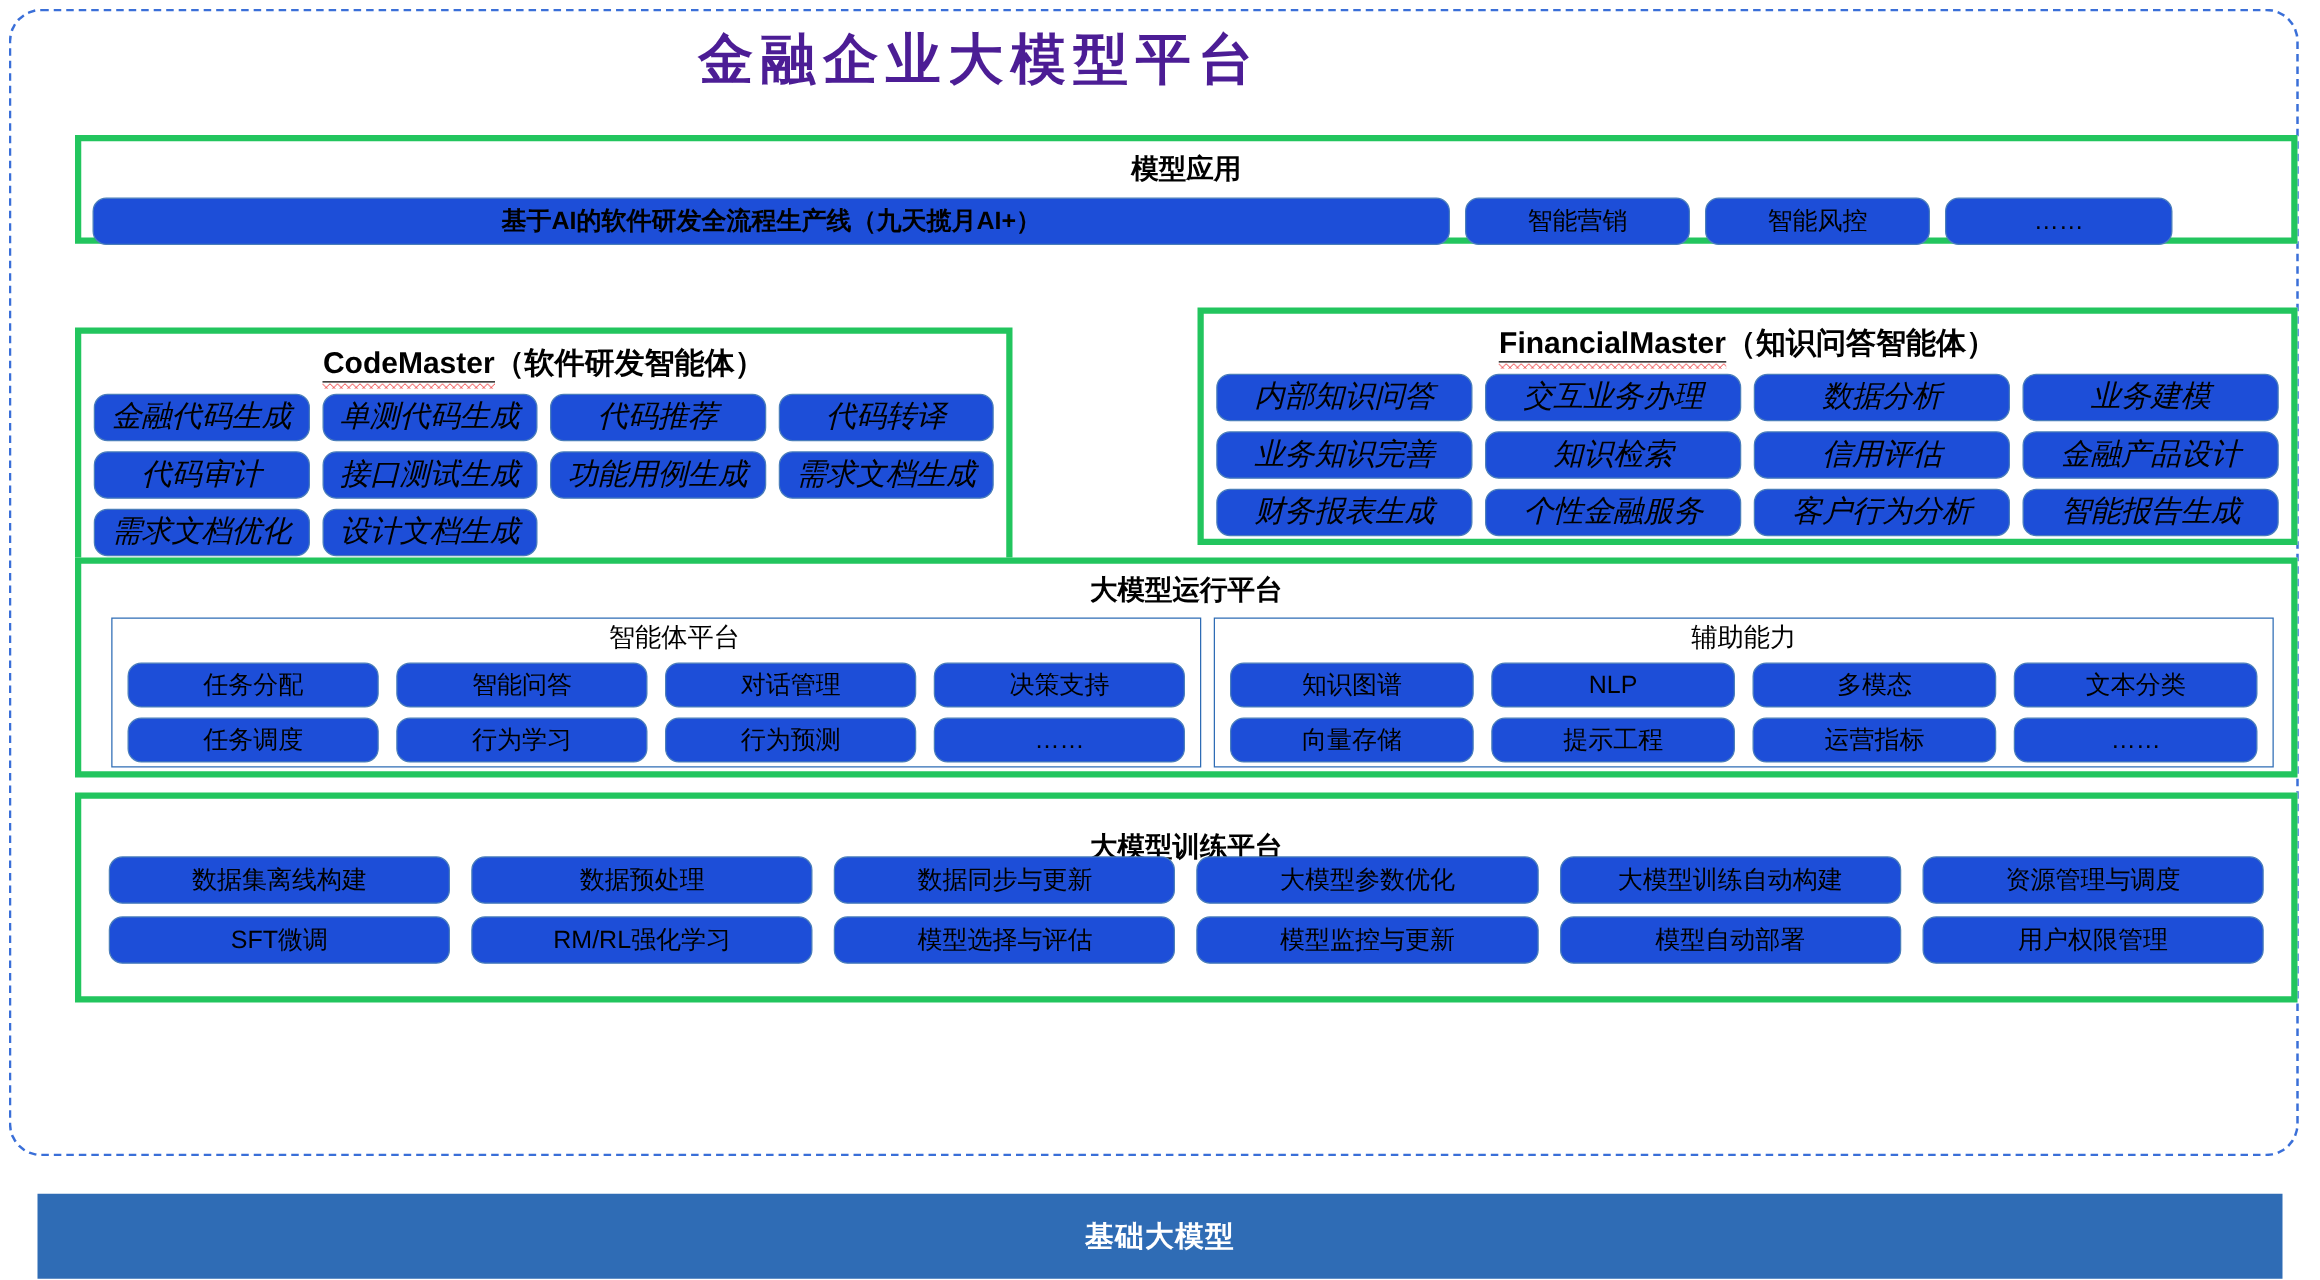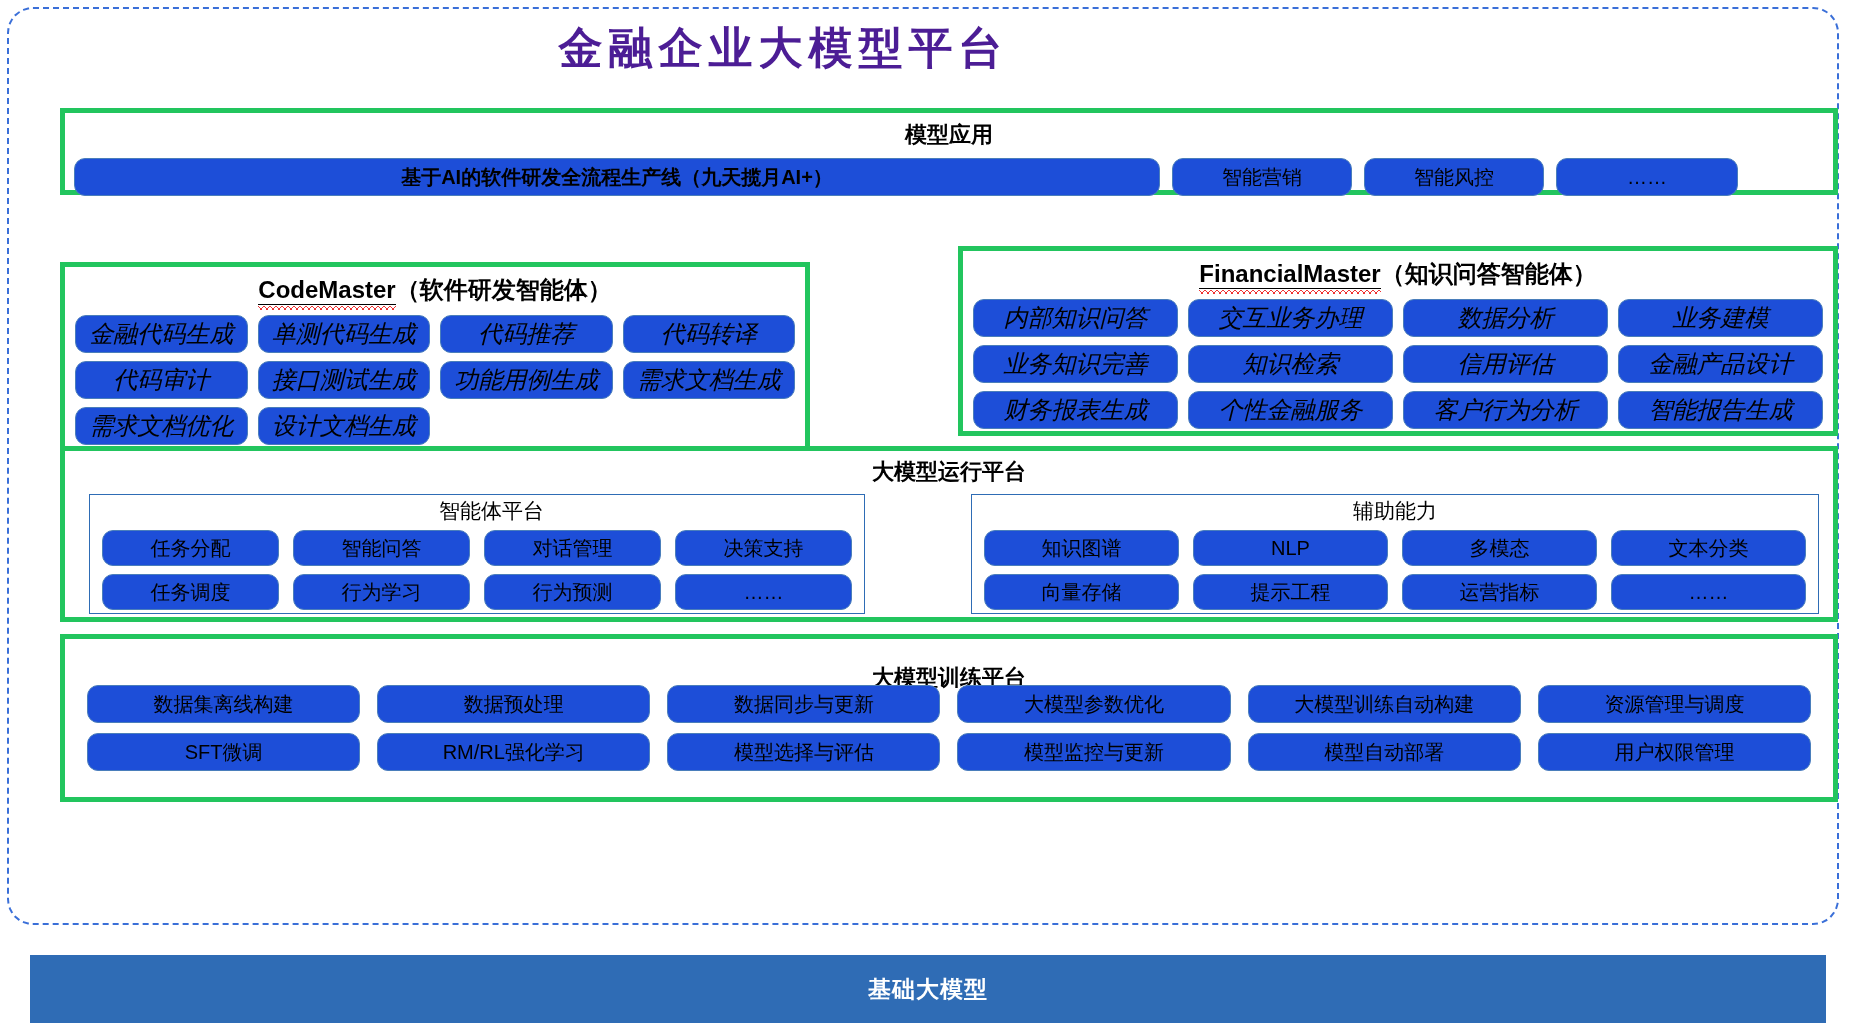--- a/index.html
+++ b/index.html
@@ -135,21 +135,21 @@
     display: grid;
     grid-template-columns: repeat(4, 1fr);
     grid-auto-rows: 38px;
     gap: 8px 10px;
   }
   .grid4 .pill { font-size: 24px; font-style: italic; }
 
   
   #sec-run { left: 60px; top: 446px; width: 1778px; height: 176px; }
   #sec-run > .panel-title { margin-top: 10px; }
-  #run-left  { position: absolute; left: 24px;  top: 43px; width: 776px; height: 120px; border: 1px solid #2e6cb5; box-sizing: border-box; padding-left: 29px; }
+  #run-left  { position: absolute; left: 24px;  top: 43px; width: 872px; height: 120px; border: 1px solid #2e6cb5; box-sizing: border-box; padding-left: 29px; }
   #run-right { position: absolute; left: 906px; top: 43px; width: 848px; height: 120px; border: 1px solid #2e6cb5; box-sizing: border-box; }
   #run-left > .panel-title, #run-right > .panel-title { margin-top: 5px; }
   .grid4-run {
     position: absolute;
     left: 12px;
     right: 12px;
     top: 35px;
     display: grid;
     grid-template-columns: repeat(4, 1fr);
     grid-auto-rows: 36px;

